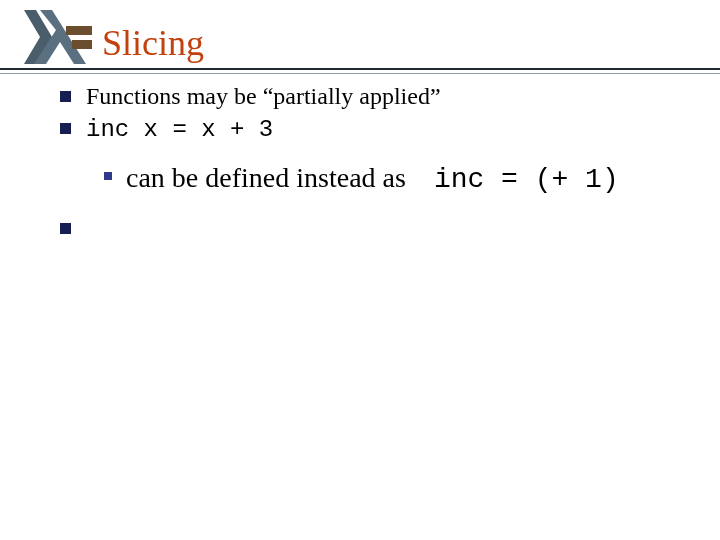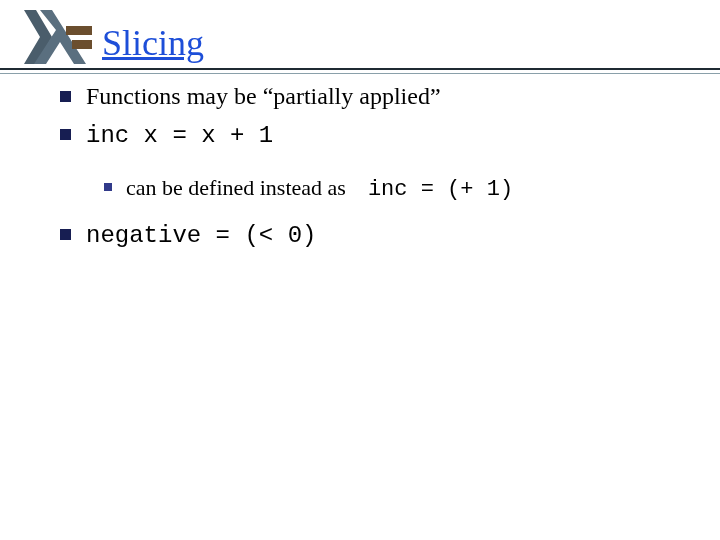--- a/index.html
+++ b/index.html
@@ -34,22 +34,21 @@
     height: 66px;
   }
   
   .logo svg { display: block; }
 
   .title-text {
     position: absolute;
     left: 102px;
     top: 4px;
     font-size: 36px;
-    color: #1d4ed8;
-    text-decoration: underline;
+    color: #c2410c;
   }
   .title-underline {
     position: absolute;
     left: 0;
     top: 50px;
     width: 720px;
     height: 3px;
     border-top: 2px solid #1f2a33;
     border-bottom: 1px solid #8aa0aa;
   }
@@ -64,22 +63,22 @@
     line-height: 1.35;
   }
 
   .item {
     position: relative;
     padding-left: 34px;
     margin-bottom: 2px;
   }
   .item.sub {
     padding-left: 74px;
-    font-size: 22px;
-    margin-top: 20px;
+    font-size: 28px;
+    margin-top: 12px;
     margin-bottom: 14px;
   }
 
   .bullet {
     position: absolute;
     left: 8px;
     top: 0.45em;
     width: 11px;
     height: 11px;
     background: #171e52;
@@ -89,21 +88,21 @@
     top: 0.48em;
     width: 8px;
     height: 8px;
     background: #313a8a;
   }
 
   .code {
     font-family: "Courier New", Courier, monospace;
   }
 
-  .tight { margin-bottom: 6px; }
+  .tight { margin-bottom: 0; }
 </style>
 </head>
 <body>
 <div class="slide">
 
   <div class="title-row">
     <div class="logo">
       <svg viewBox="0 0 80 66" width="80" height="66">
 
         <polygon points="8,6 20,6 36,33 20,60 8,60 24,33" fill="#4a5d6b"></polygon>
@@ -118,35 +117,31 @@
 
   <div class="body">
 
     <div class="item tight">
       <span class="bullet"></span>
       <span>Functions may be “partially applied”</span>
     </div>
 
     <div class="item">
       <span class="bullet"></span>
-      <span class="code">inc x = x + 1</span>
+      <span class="code">inc x = x + 3</span>
     </div>
 
     <div class="item sub">
       <span class="bullet"></span>
       <span>can be defined instead as</span>
       <span>&nbsp;&nbsp;</span>
       <span class="code">inc = (+ 1)</span>
     </div>
 
     <div class="item">
       <span class="bullet"></span>
     </div>
 
 
-    <div class="item">
-      <span class="bullet"></span>
-      <span class="code">negative = (&lt; 0)</span>
-    </div>
 
   </div>
 
 </div>
 
 </body></html>

